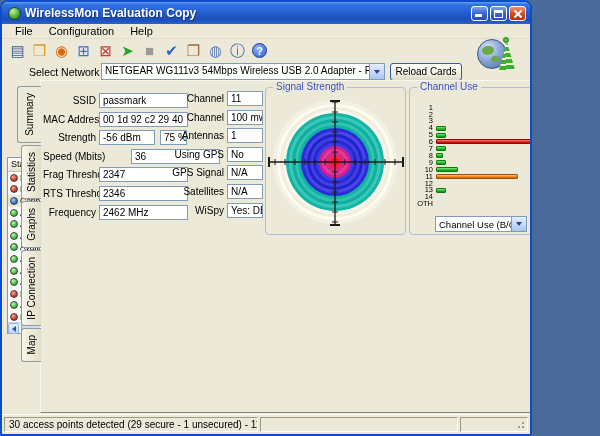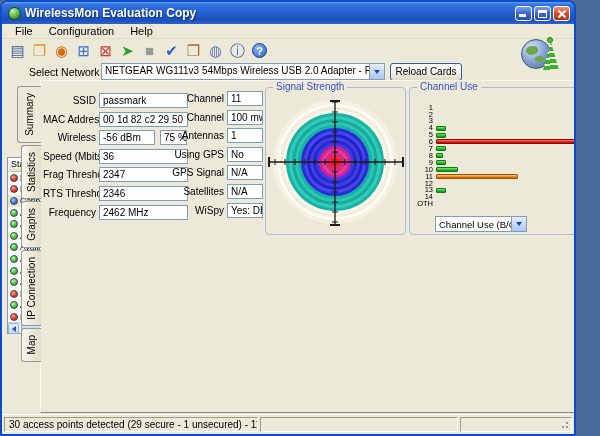--- a/index.html
+++ b/index.html
@@ -1,17 +1,17 @@
 <!DOCTYPE html>
 <html><head>
 <meta charset="utf-8">
 <style>
   html,body{margin:0;padding:0;background:#4a6a9a;font-family:"Liberation Sans",sans-serif;}
   *{box-sizing:border-box;}
-  .window{position:relative;width:576px;height:436px;border:2px solid #0b4dc8;border-radius:8px 8px 3px 3px;
+  .window{position:relative;width:532px;height:436px;border:2px solid #0b4dc8;border-radius:8px 8px 3px 3px;
     background:#ece9d8;overflow:hidden;}
   
   .titlebar{position:absolute;left:0;top:0;right:0;height:22px;
     background:linear-gradient(180deg,#63a0f4 0%,#3272e0 12%,#2560d4 45%,#1c4fb8 80%,#2a62d0 100%);
     display:flex;align-items:center;padding:0 4px;}
   .app-icon{width:13px;height:13px;border-radius:50%;margin:0 4px 0 2px;
     background:radial-gradient(circle at 35% 30%,#c8f0a0,#55b040 55%,#1f6a18);border:1px solid #1a4a12;}
   .title-text{color:#fff;font-size:12px;font-weight:bold;text-shadow:1px 1px 1px #15337a;white-space:nowrap;}
   .winbtns{margin-left:auto;display:flex;gap:2px;}
   .wbtn{width:17px;height:15px;border:1px solid #fff;border-radius:3px;position:relative;
@@ -230,30 +230,30 @@
     </div>
 
   <div class="panel">
     <div class="fcol" id="fields-left">
         <div class="frow">
           <span class="flabel">SSID</span>
           <div class="xp-input" style="width: 89px;">passmark</div>
         </div>
         <div class="frow">
           <span class="flabel">MAC Address</span>
-          <div class="xp-input" style="width: 89px;">00 1d 82 c2 29 50</div>
-        </div>
-        <div class="frow">
-          <span class="flabel">Wireless</span>
+          <div class="xp-input" style="width: 89px;">00 1d 92 c2 29 40</div>
+        </div>
+        <div class="frow">
+          <span class="flabel">Strength</span>
           <div class="xp-input" style="width: 56px;">-56 dBm</div>
           <div class="xp-input" style="width: 27px; margin-left: 5px;">75 %</div>
         </div>
         <div class="frow">
           <span class="flabel">Speed (Mbits)</span>
-          <div class="xp-input" style="width: 89px;">36</div>
+          <div class="xp-input" style="width: 89px; margin-left: 32px;">36</div>
         </div>
         <div class="frow">
           <span class="flabel">Frag Threshold</span>
           <div class="xp-input" style="width: 89px;">2347</div>
         </div>
         <div class="frow">
           <span class="flabel">RTS Threshold</span>
           <div class="xp-input" style="width: 89px;">2346</div>
         </div>
         <div class="frow">

